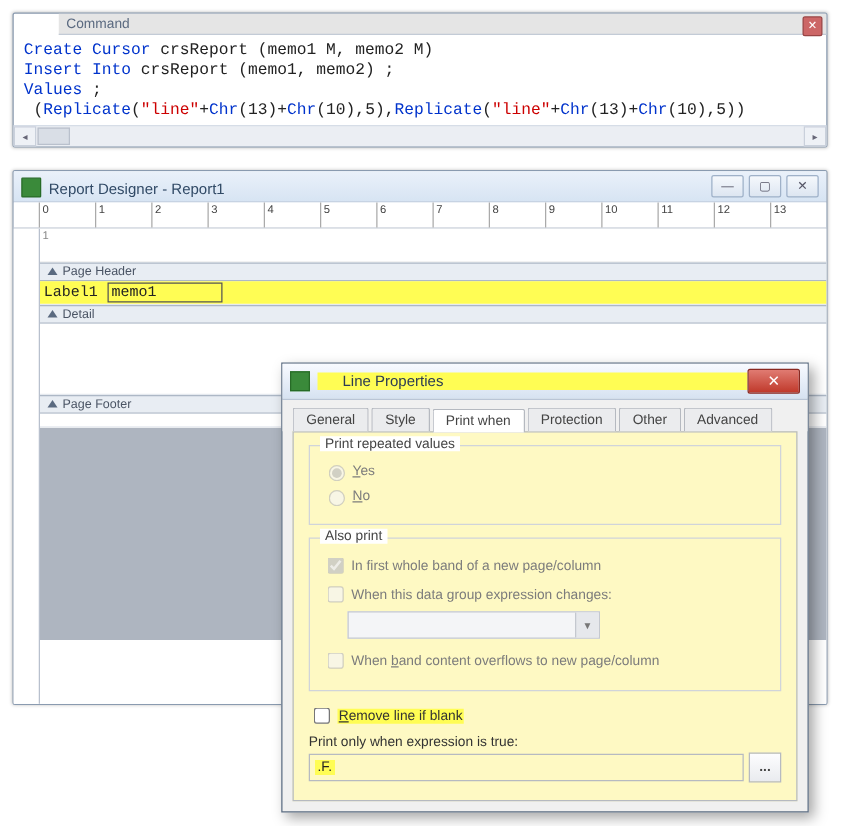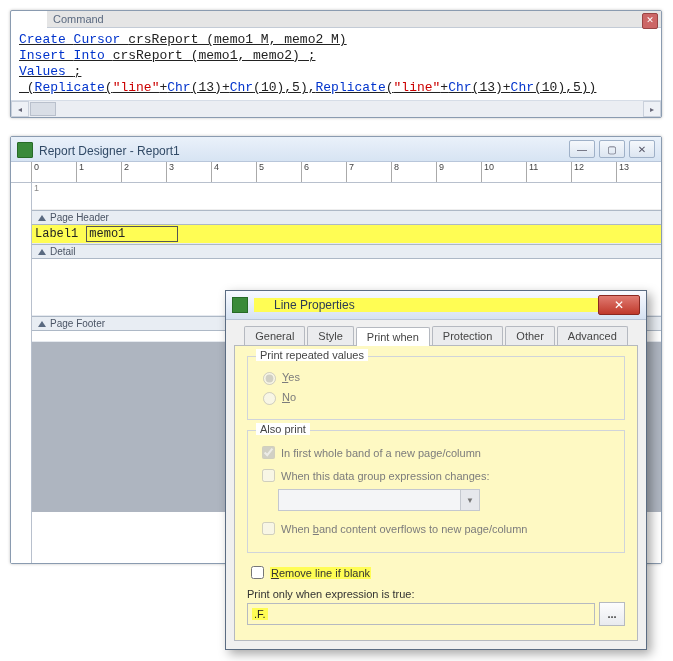--- a/index.html
+++ b/index.html
@@ -41,21 +41,20 @@
     border: 1px solid #944;
     border-radius: 2px;
   }
   .code {
     font-family: "Courier New", monospace;
     font-size: 13px;
     padding: 4px 9px 4px 8px;
     white-space: pre;
     line-height: 16px;
     overflow: hidden;
-    text-decoration: underline;
   }
   .kw { color: #0033cc; }
   .str { color: #cc0000; }
   .scrollbar-h {
     height: 16px;
     background: #ebeef3;
     border-top: 1px solid #d6dde7;
     display: flex;
     align-items: center;
   }
@@ -222,21 +221,20 @@
     border: 1px solid #8a2820;
     border-radius: 2px;
     color:#fff;
     display:flex;align-items:center;justify-content:center;
   }
   .tabs {
     display:flex;
     padding: 6px 8px 0 8px;
     gap:2px;
     background:#f0f0f0;
-    justify-content:center;
   }
   .tab {
     padding: 3px 10px;
     border: 1px solid #b5b9c0;
     border-bottom: none;
     background: #ebecee;
     font-size: 11px;
     color:#444;
     border-radius: 2px 2px 0 0;
   }

